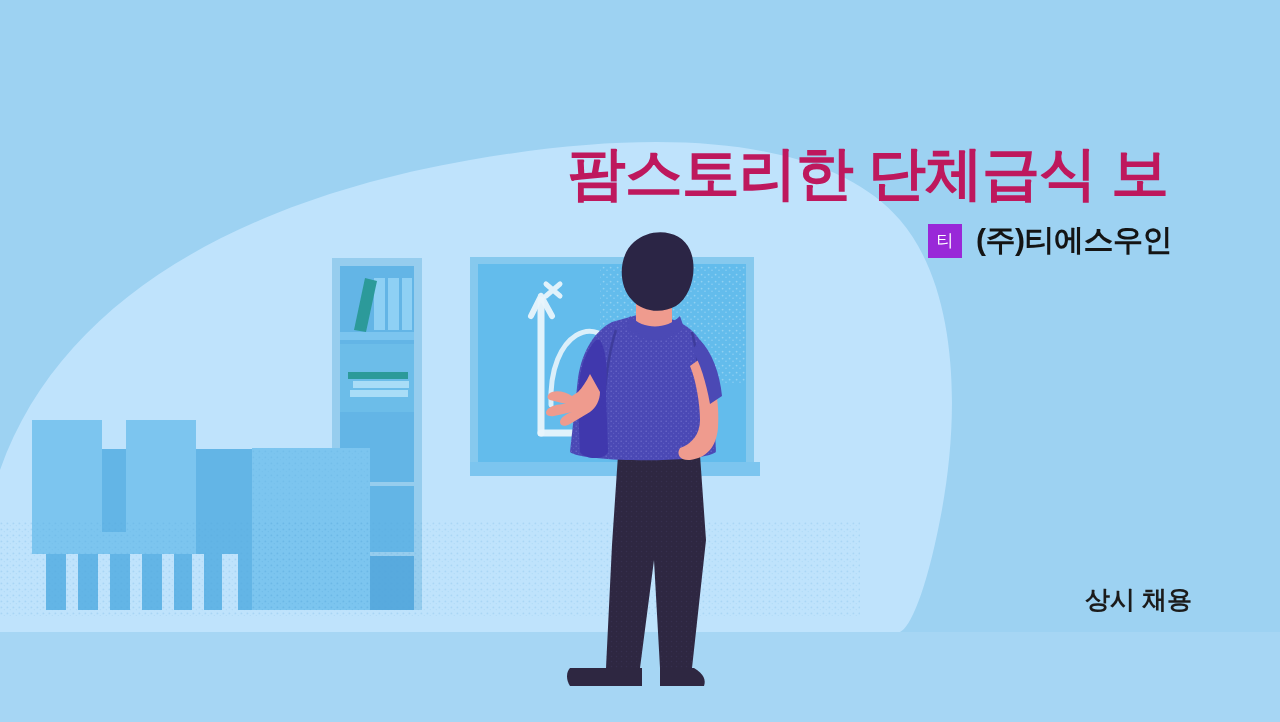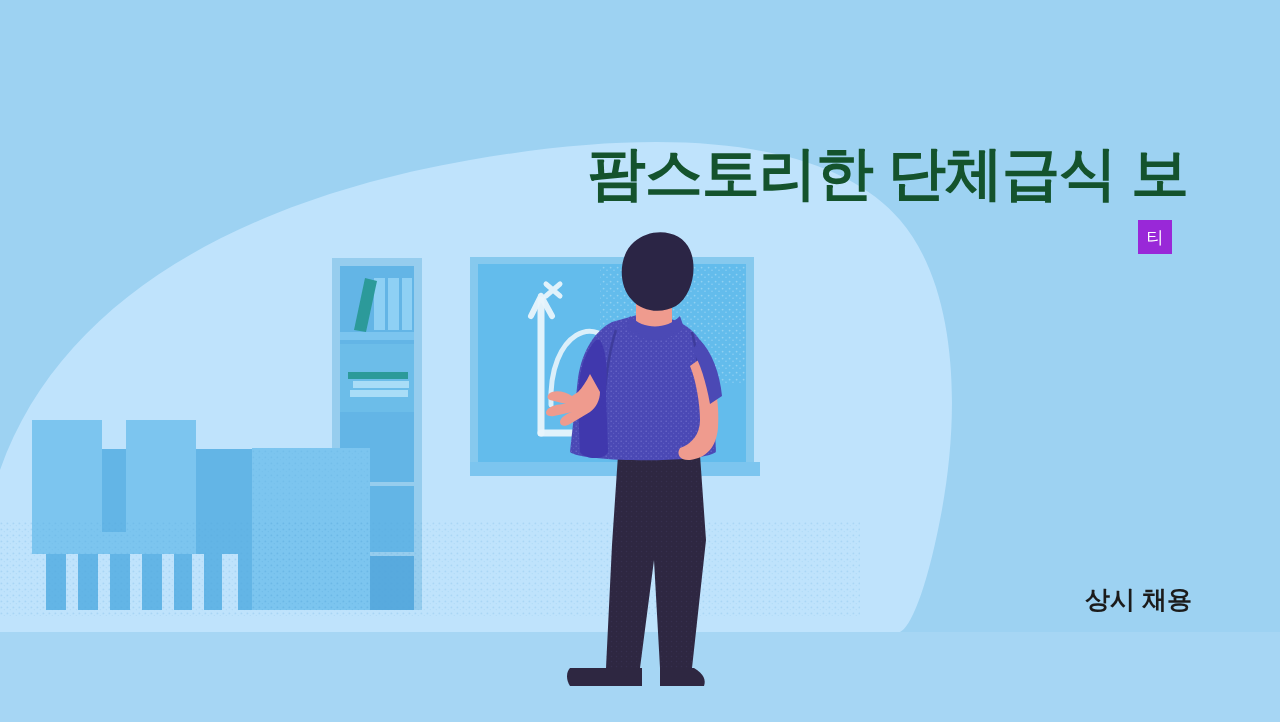--- a/index.html
+++ b/index.html
@@ -46,27 +46,27 @@
   .scene svg {
     display: block;
     width: 1280px;
     height: 722px;
   }
 
   
   .title {
     position: absolute;
     left: 0;
-    right: 92px;
+    right: 112px;
     top: 138px;
     text-align: right;
     font-size: 58px;
     line-height: 70px;
     font-weight: 700;
-    color: #14532d;
+    color: #be185d;
     letter-spacing: -1px;
     white-space: nowrap;
     overflow: hidden;
   }
 
   .company-row {
     position: absolute;
     right: 108px;
     top: 220px;
     display: flex;
@@ -262,17 +262,18 @@
         <path d="M632,300 C618,286 618,256 634,242 C652,226 682,230 690,250
                  C698,268 692,296 676,306 C662,314 642,312 632,300 Z" fill="#2b2545"></path>
       </g>
     </svg>
   </div>
 
   <div class="title">팜스토리한 단체급식 보</div>
 
   <div class="company-row">
     <span class="company-badge">티</span>
+    <span class="company-name">(주)티에스우인</span>
   </div>
 
   <div class="hiring-note">상시 채용</div>
 
 </div>
 
 </body></html>

